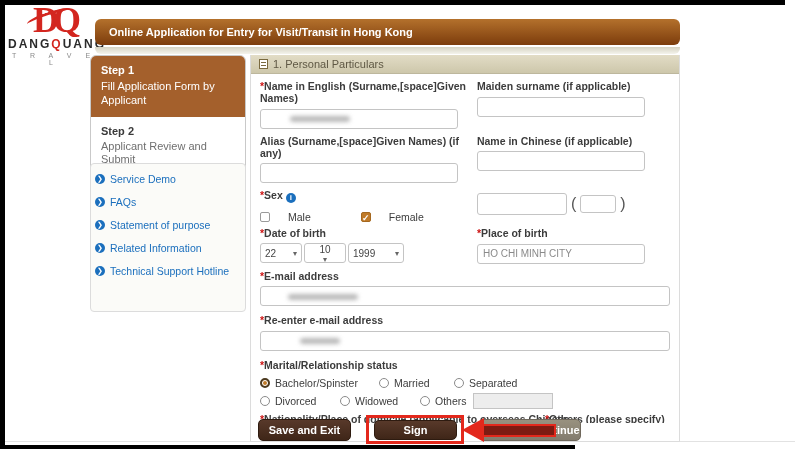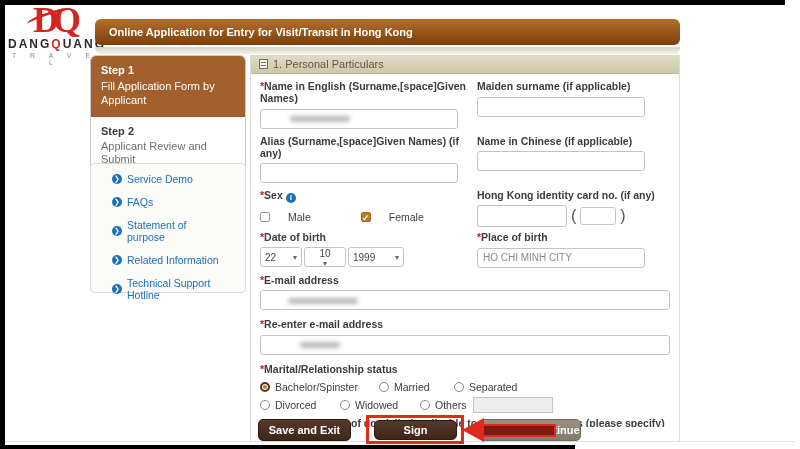--- a/index.html
+++ b/index.html
@@ -31,22 +31,22 @@
   
   .steps { position:absolute; left:90px; top:55px; width:156px; border:1px solid #c9c9c9; border-radius:6px; overflow:hidden; background:#fff; }
   .step1 { background:#a4602c; color:#fff; padding:8px 10px 10px; }
   .step1 .t { font-weight:bold; font-size:11px; margin-bottom:3px; }
   .step1 .d { font-size:11px; line-height:14px; }
   .step2 { background:#fff; padding:8px 10px 10px; }
   .step2 .t { font-weight:bold; font-size:11px; color:#3a3a3a; margin-bottom:3px; }
   .step2 .d { font-size:11px; color:#6f6f6f; line-height:13px; }
 
   
-  .side-links { position:absolute; left:90px; top:163px; width:156px; height:130px;
-    background:#fbfbf8; border:1px solid #dcdcdc; border-radius:4px; padding:9px 21px; }
+  .side-links { position:absolute; left:90px; top:163px; width:156px; height:149px;
+    background:#fbfbf8; border:1px solid #dcdcdc; border-radius:4px; padding:9px 4px; }
   .side-link { display:flex; align-items:center; gap:5px; margin-bottom:11px; cursor:pointer; }
   .side-link .bullet { width:10px; height:10px; border-radius:50%; background:#1b6fbd; color:#fff;
     font-size:7px; line-height:10px; text-align:center; flex:0 0 10px; }
   .side-link .lbl { color:#1b6fbd; font-size:10.5px; }
 
   
   .panel { position:absolute; left:250px; top:55px; width:430px; height:387px;
     background:#fff; border:1px solid #dcdcdc; border-top:none; }
   .section-head { height:19px; background:linear-gradient(#e2dcc6, #cdc7ab); border-bottom:1px solid #bdb79d;
     display:flex; align-items:center; gap:5px; padding-left:8px; color:#5f5844; font-size:11px; }
@@ -197,21 +197,20 @@
         <label class="f"><span class="req">*</span><span>Sex</span><span class="info-dot">i</span></label>
         <div class="chk-row">
           <span class="chk"></span>
           <span>Male</span>
           <span class="gap"></span>
           <span class="chk on">✓</span>
           <span>Female</span>
         </div>
       </div>
       <div class="col2">
-        <label class="f"><span>Hong Kong identity card no. (if any)</span></label>
         <div class="hk-inline">
           <input class="hk-main" value="" style="">
           <span class="paren">(</span>
           <input class="hk-chk" style="">
           <span class="paren">)</span>
         </div>
       </div>
     </div>
 
     <div class="row" style="">

